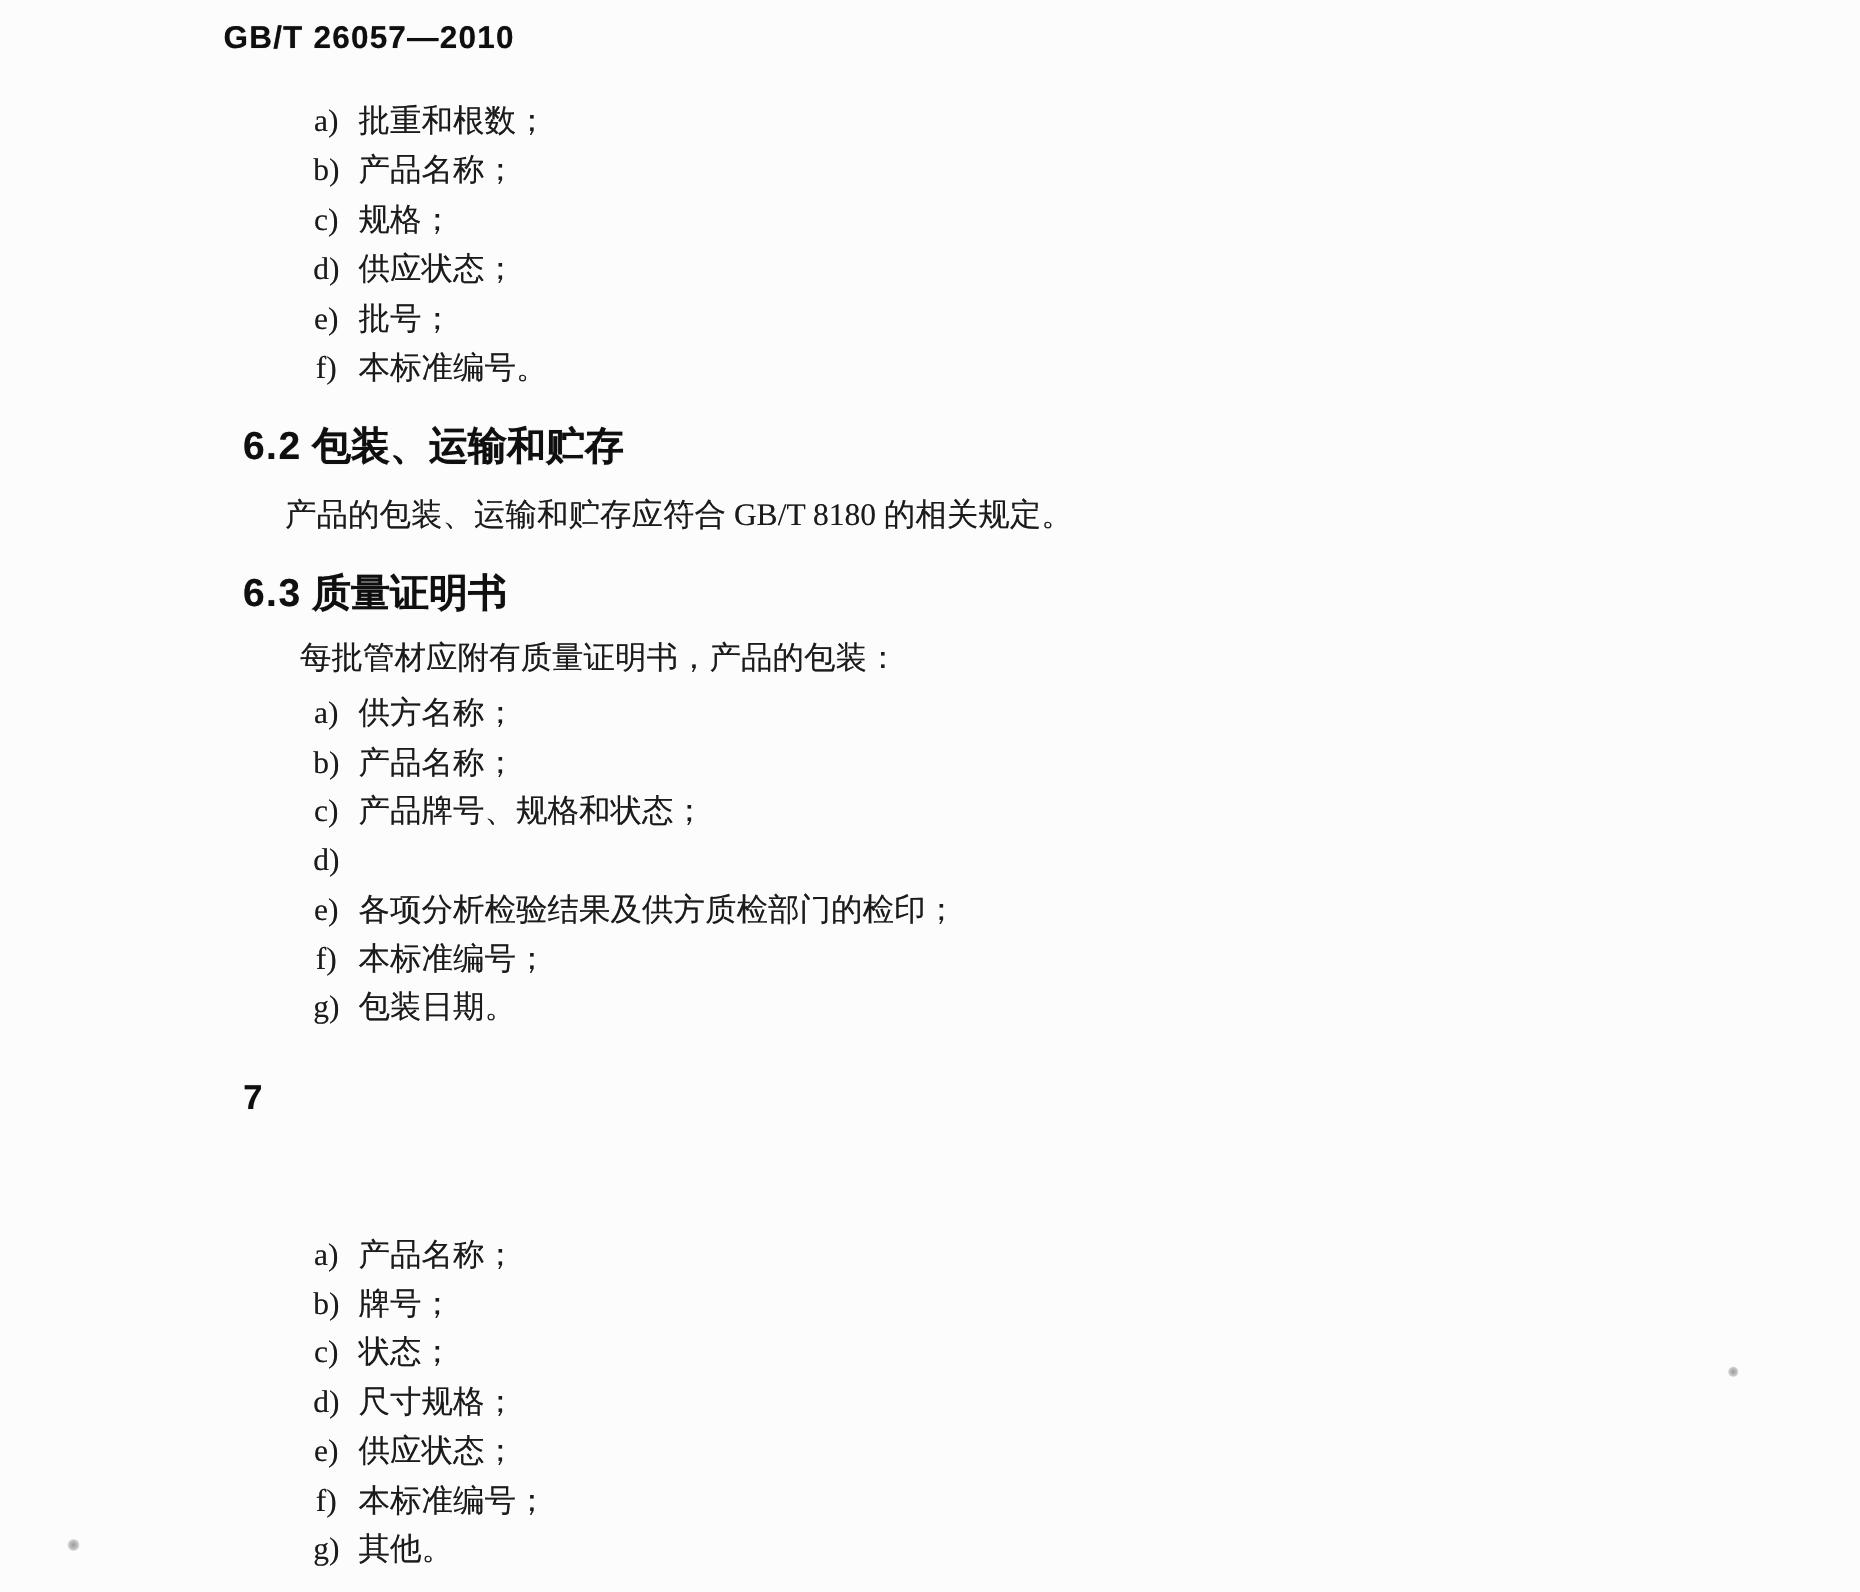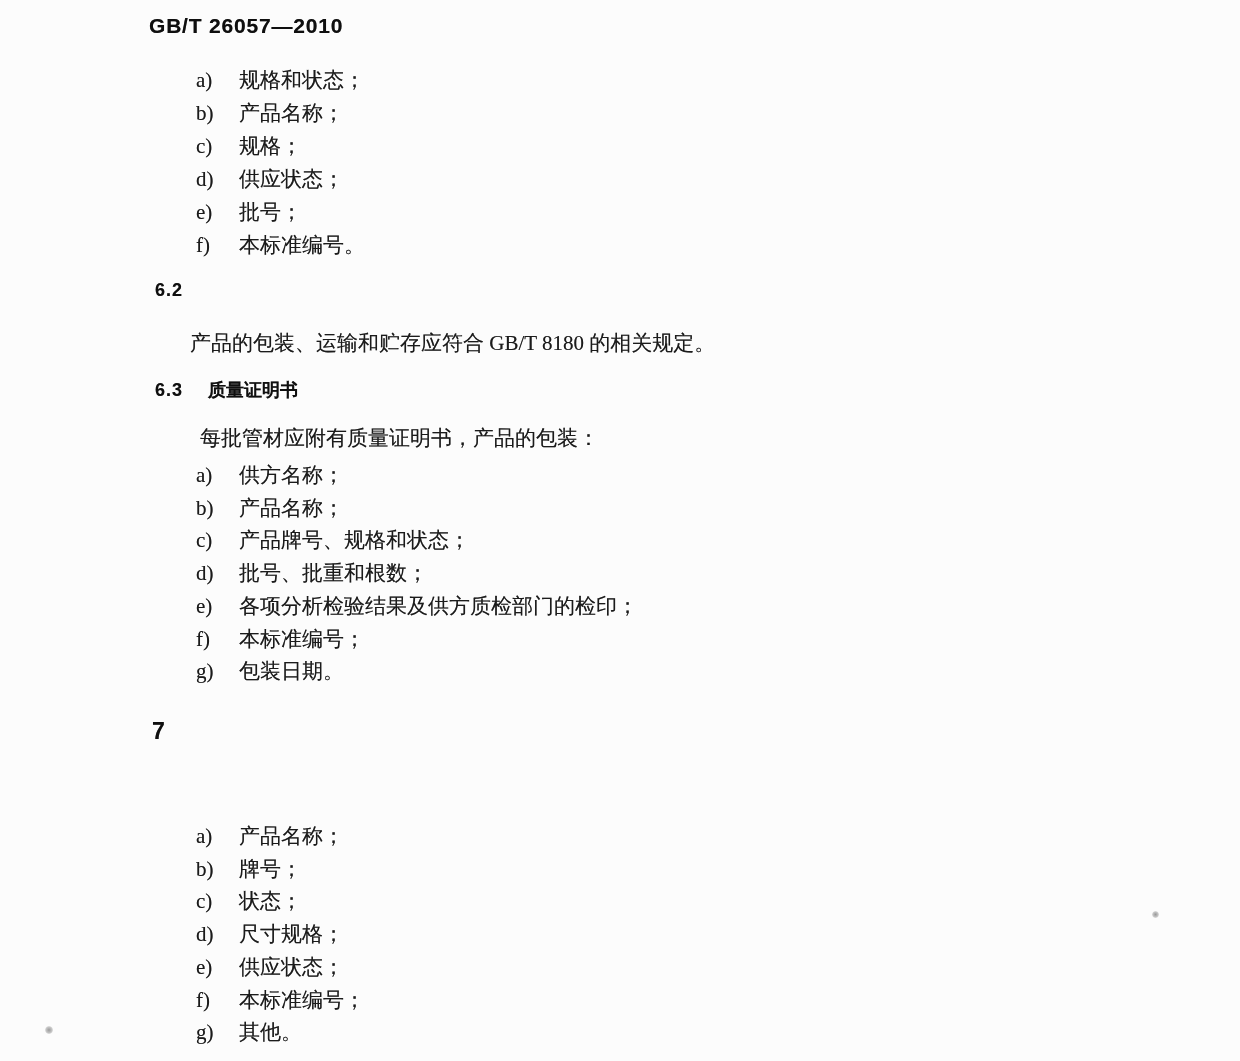--- a/index.html
+++ b/index.html
@@ -8,20 +8,21 @@
     background: #ffffff;
     font-family: "Liberation Serif", serif;
   }
   .page {
     position: relative;
     width: 1240px;
     height: 1061px;
     overflow: hidden;
     background: #fcfcfc;
     color: #1b1b1b;
+    text-align: center;
   }
   .doc-header {
     position: absolute;
     left: 149px;
     top: 14px;
     font-family: "Liberation Sans", sans-serif;
     font-weight: bold;
     font-size: 21px;
     letter-spacing: 0.8px;
     color: #0f0f0f;
@@ -45,21 +46,21 @@
   }
   .heading {
     position: absolute;
     display: flex;
     align-items: baseline;
     font-family: "Liberation Sans", sans-serif;
     font-weight: bold;
     color: #0f0f0f;
     text-shadow: 0 0 0.5px rgba(0,0,0,0.5);
   }
-  .heading-sub { left: 155px; font-size: 18px; }
+  .heading-sub { left: 155px; font-size: 26px; }
   .heading-sub .h-num { flex: 0 0 53px; width: 53px; letter-spacing: 1px; }
   .heading-chapter { left: 152px; font-size: 23px; }
   .heading-chapter .h-num { flex: 0 0 33px; width: 33px; }
   .para {
     position: absolute;
     font-size: 21px;
     line-height: 33px;
     white-space: nowrap;
     text-shadow: 0 0 0.4px rgba(0,0,0,0.45);
   }
@@ -74,21 +75,21 @@
 </head>
 <body>
 
 <div class="page">
 
   <div class="doc-header">GB/T 26057—2010</div>
 
   <div class="list" style="top:64px">
     <div class="li">
       <span class="li-label">a)</span>
-      <span class="li-text">规格和状态；</span>
+      <span class="li-text">批重和根数；</span>
     </div>
     <div class="li">
       <span class="li-label">b)</span>
       <span class="li-text">产品名称；</span>
     </div>
     <div class="li">
       <span class="li-label">c)</span>
       <span class="li-text">规格；</span>
     </div>
     <div class="li">
@@ -100,20 +101,21 @@
       <span class="li-text">批号；</span>
     </div>
     <div class="li">
       <span class="li-label">f)</span>
       <span class="li-text">本标准编号。</span>
     </div>
   </div>
 
   <div class="heading heading-sub" style="top:280px">
     <span class="h-num">6.2</span>
+    <span class="h-title">包装、运输和贮存</span>
   </div>
   <div class="para" style="left:190px; top:327px">产品的包装、运输和贮存应符合 GB/T 8180 的相关规定。</div>
 
   <div class="heading heading-sub" style="top:378px">
     <span class="h-num">6.3</span>
     <span class="h-title">质量证明书</span>
   </div>
   <div class="para" style="left:200px; top:422px">每批管材应附有质量证明书，产品的包装：</div>
 
   <div class="list tight" style="top:459px">
@@ -124,21 +126,20 @@
     <div class="li">
       <span class="li-label">b)</span>
       <span class="li-text">产品名称；</span>
     </div>
     <div class="li">
       <span class="li-label">c)</span>
       <span class="li-text">产品牌号、规格和状态；</span>
     </div>
     <div class="li">
       <span class="li-label">d)</span>
-      <span class="li-text">批号、批重和根数；</span>
     </div>
     <div class="li">
       <span class="li-label">e)</span>
       <span class="li-text">各项分析检验结果及供方质检部门的检印；</span>
     </div>
     <div class="li">
       <span class="li-label">f)</span>
       <span class="li-text">本标准编号；</span>
     </div>
     <div class="li">

